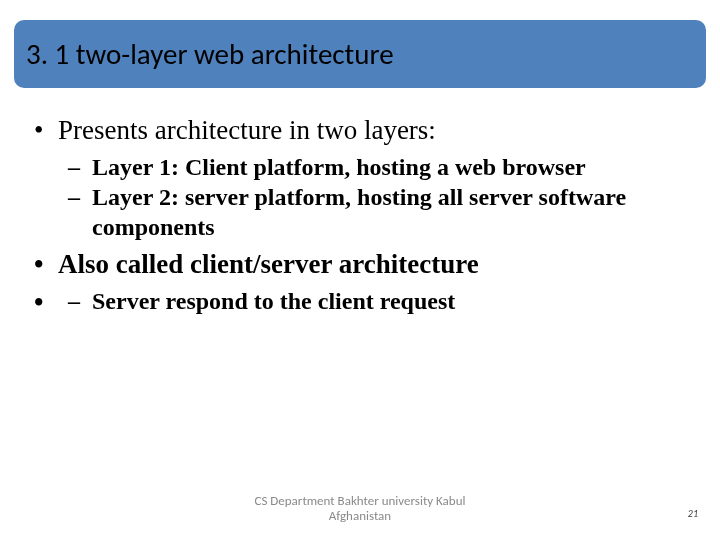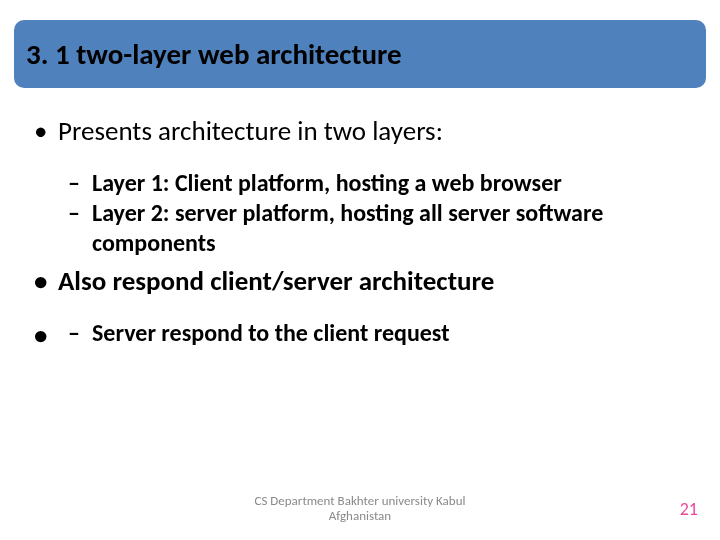--- a/index.html
+++ b/index.html
@@ -13,46 +13,47 @@
   }
   .title-bar {
     background: #4f81bd;
     border-radius: 10px;
     margin: 20px 14px 0 14px;
     padding: 16px 16px 16px 12px;
   }
   .title-bar h1 {
     color: #000;
     font-size: 29px;
-    font-weight: bold;
+    font-weight: normal;
   }
   .content {
     padding: 26px 28px 0 28px;
     color: #000;
   }
   ul.level1 {
     list-style: none;
   }
   ul.level1 > li {
     font-size: 27px;
     line-height: 1.25;
     margin-bottom: 4px;
     padding-left: 30px;
     position: relative;
+    font-family: Liberation Serif, serif;
   }
   ul.level1 > li::before {
     content: "•";
     position: absolute;
     left: 6px;
     top: 0;
     font-size: 27px;
   }
   ul.level2 {
     list-style: none;
-    margin: 20px 0 6px 0;
+    margin: 4px 0 6px 0;
   }
   ul.level2 > li {
     font-size: 24px;
     font-weight: bold;
     line-height: 1.25;
     padding-left: 34px;
     position: relative;
   }
   ul.level2 > li::before {
     content: "–";
@@ -87,22 +88,23 @@
     width: 100%;
     text-align: center;
     font-size: 13px;
     color: #8a8a8a;
     line-height: 1.2;
   }
   .page-num {
     position: absolute;
     bottom: 20px;
     right: 22px;
-    font-size: 18px;
-    color: #ec4899;
+    font-size: 10px;
+    color: #404040;
+    font-style: italic;
   }
 </style>
 </head>
 <body>
 
 <div class="title-bar">
   <h1>3. 1 two-layer web architecture</h1>
 </div>
 
 <div class="content">
@@ -112,21 +114,21 @@
       <ul class="level2">
         <li>
           <span class="layer-label">Layer 1:</span><span> Client platform, hosting a web browser</span>
         </li>
         <li>
           <span class="layer-label">Layer 2:</span><span> server platform, hosting all server software components</span>
         </li>
       </ul>
     </li>
     <li class="bold">
-      <span>Also respond client/server architecture</span>
+      <span>Also called client/server architecture</span>
     </li>
     <li class="bold">
       <ul class="level2">
         <li>
           <span>Server respond to the client request</span>
         </li>
       </ul>
     </li>
   </ul>
 </div>

